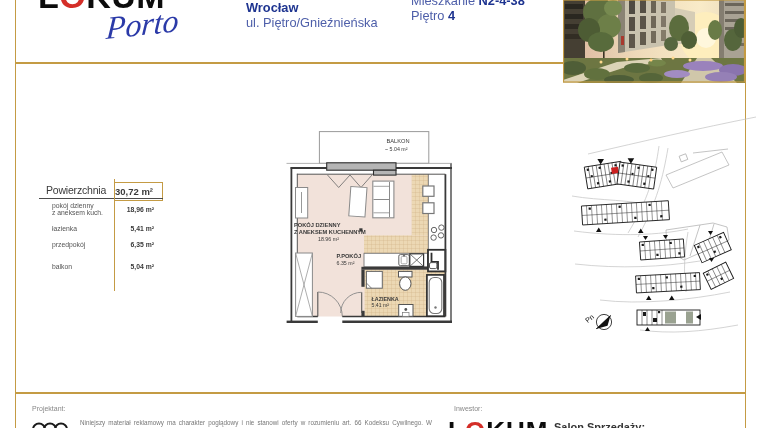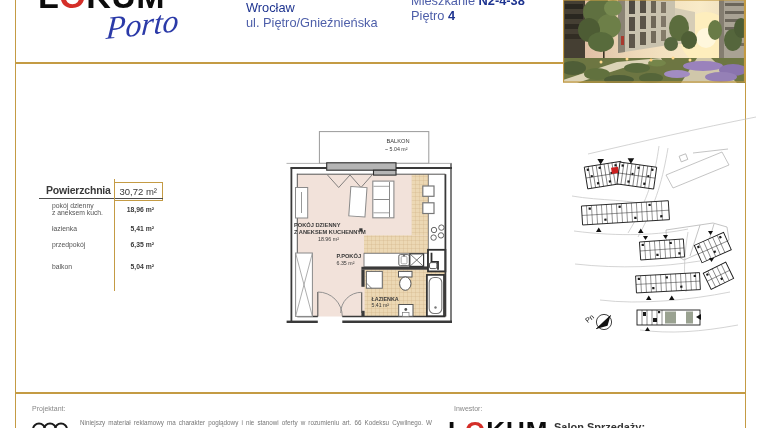--- a/index.html
+++ b/index.html
@@ -15,21 +15,21 @@
 
 <div class="abs" style="left:15px;top:62.4px;width:549px;height:1.4px;background:#c49b44"></div>
 
 <div class="abs" style="left:15px;top:392.4px;width:731px;height:1.4px;background:#c49b44"></div>
 
 <div class="abs" style="left:38px;top:-23px;font-weight:bold;font-size:34px;letter-spacing:0.5px;color:#0c0c0c;white-space:nowrap">L<span style="color:#d42e28">O</span>KUM</div>
 
 <div class="abs" style="left:106px;top:6px;font-family:'Liberation Serif',serif;font-style:italic;font-weight:normal;font-size:32px;color:#2b3aa8;transform:rotate(-6deg) skewX(-10deg)">Porto</div>
 
 <div class="abs" style="left:246px;top:1px;font-size:12.8px;line-height:14.5px;color:#4d5ea9">
-<div style="font-weight:normal;color:#1e3490">Wrocław</div>
+<div style="font-weight:bold;color:#1e3490">Wrocław</div>
 <div>ul. Piętro/Gnieźnieńska</div>
 </div>
 
 <div class="abs" style="left:411px;top:-6px;font-size:12.8px;line-height:14.5px;color:#4d5ea9">
 <div>Mieszkanie <b style="color:#1e3490">N2-4-38</b></div>
 <div>Piętro <b style="color:#1e3490">4</b></div>
 </div>
 
 <svg class="abs" style="left:563px;top:0" width="182" height="83" viewBox="0 0 182 83">
 <defs>
@@ -128,23 +128,23 @@
 <circle cx="64" cy="59" r="1.5" fill="#ffd98c"></circle>
 <circle cx="88" cy="60" r="1.5" fill="#ffcf7a"></circle>
 <circle cx="110" cy="58" r="1.5" fill="#ffd98c"></circle>
 <circle cx="127" cy="60" r="1.5" fill="#ffda90"></circle>
 
 <rect x="0.5" y="0" width="181" height="82" fill="none" stroke="#c49b44" stroke-width="1.2"></rect>
 </svg>
 
 <div>
 
-<div class="abs" style="left:46px;top:183.5px;font-size:10.5px;letter-spacing:-0.2px;font-weight:bold;color:#3a3a3a">Powierzchnia</div>
-
-<div class="abs" style="left:114px;top:182px;width:48.5px;height:19px;border:1.4px solid #c49b44;box-sizing:border-box;text-align:center;line-height:17px;font-size:9.5px;font-weight:normal;color:#3a3a3a;white-space:nowrap">30,72 m²</div>
+<div class="abs" style="left:46px;top:183.5px;font-size:10.5px;letter-spacing:-0.2px;font-weight:normal;color:#3a3a3a">Powierzchnia</div>
+
+<div class="abs" style="left:114px;top:182px;width:48.5px;height:19px;border:1.4px solid #c49b44;box-sizing:border-box;line-height:17px;font-size:9.5px;font-weight:bold;color:#3a3a3a;white-space:nowrap">30,72 m²</div>
 
 <div class="abs" style="left:39px;top:197.8px;width:124px;height:1.2px;background:#4a4a4a"></div>
 
 <div class="abs" style="left:114px;top:179px;width:1.2px;height:112px;background:#c49b44"></div>
 
 <div class="abs" style="left:52px;top:203px;font-size:6.8px;line-height:6.8px;color:#555">pokój dzienny<br>z aneksem kuch.</div>
 <div class="abs" style="left:120px;top:206px;width:34px;font-size:6.8px;font-weight:bold;color:#3a3a3a;text-align:right">18,96 m²</div>
 
 <div class="abs" style="left:52px;top:225px;font-size:6.8px;color:#555">łazienka</div>
 <div class="abs" style="left:120px;top:225px;width:34px;font-size:6.8px;font-weight:bold;color:#3a3a3a;text-align:right">5,41 m²</div>

